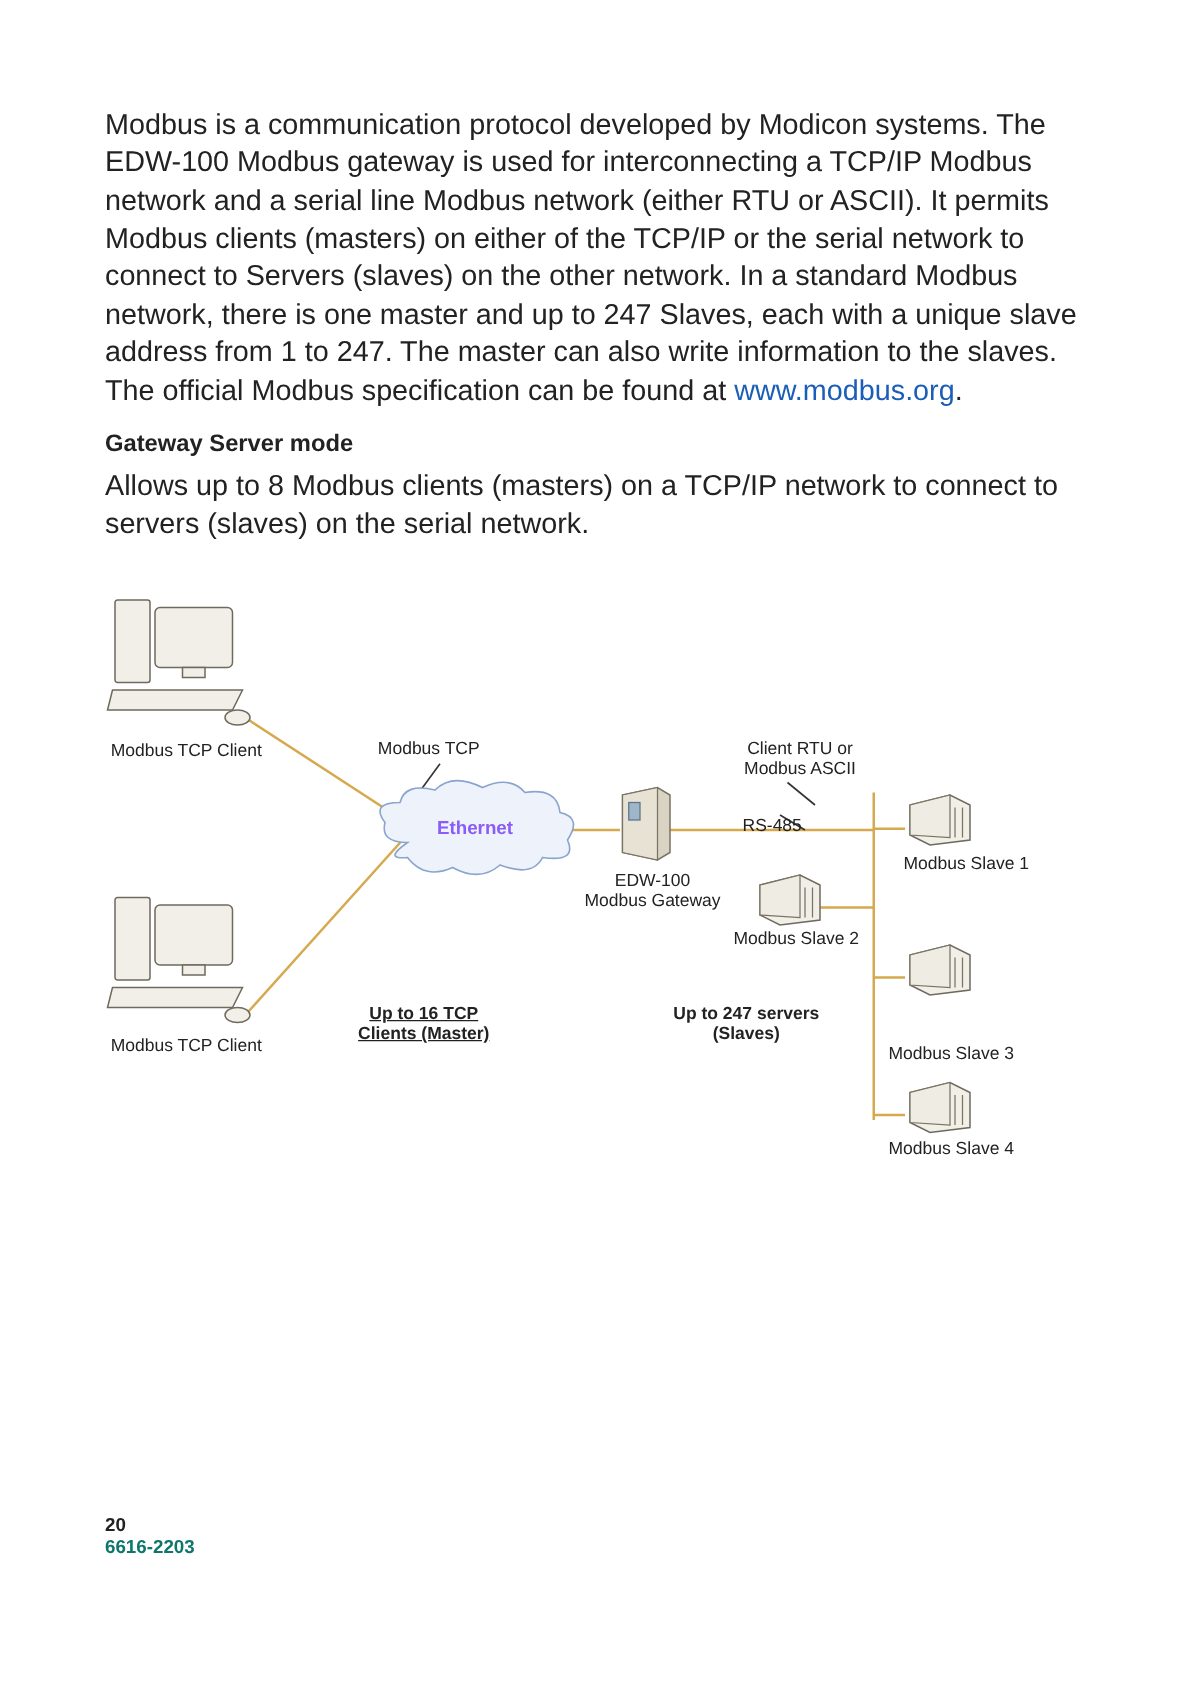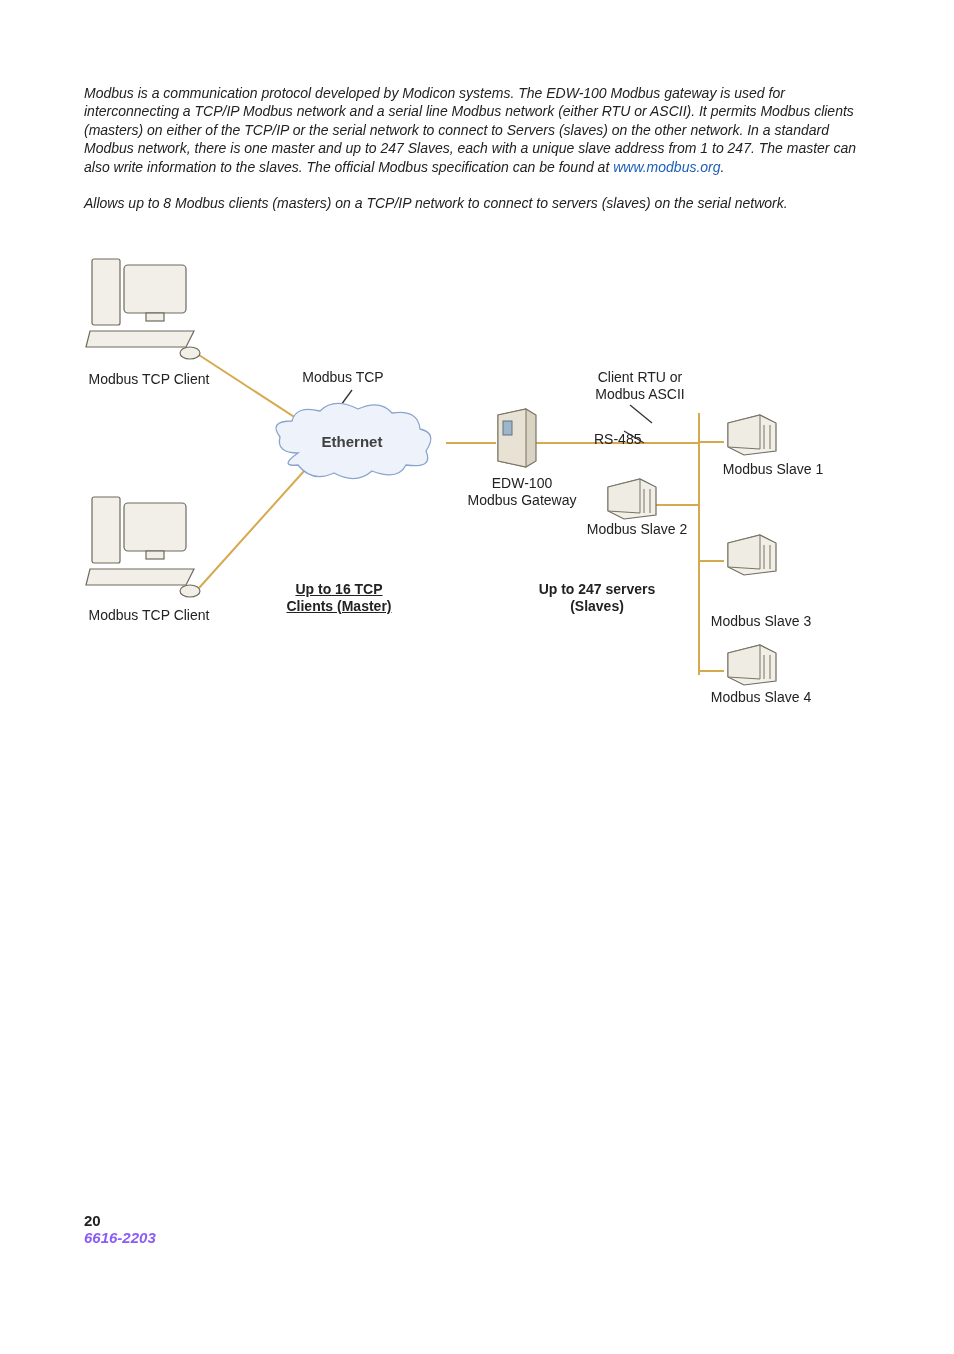--- a/index.html
+++ b/index.html
@@ -14,25 +14,24 @@
   .page{
     padding:84px 84px 0 84px;
   }
   h2.section{
     font-size:22px;
     font-weight:bold;
     margin:0 0 14px 0;
     color:#222;
   }
   p.body{
-    font-size:14px;
+    font-size:23px;
     line-height:1.32;
     margin:0 0 18px 0;
     color:#222;
-    font-style:italic;
   }
   a.link{color:#1a5eb8;text-decoration:none;}
   h3.sub{
     font-size:19px;
     font-weight:bold;
     margin:6px 0 6px 0;
   }
   .diagram{
     position:relative;
     margin-top:40px;
@@ -42,52 +41,53 @@
     color:#222;
   }
   .lbl{
     position:absolute;
     text-align:center;
     line-height:1.2;
   }
   .bold{font-weight:bold;}
   .cloud{
     position:absolute;
-    left:184px;top:150px;
+    left:212px;top:150px;
     width:168px;height:80px;
-    color:#404040;
+    color:#8b5cf6;
     font-weight:bold;
     font-size:15px;
   }
   .footer{
     position:absolute;
     left:84px;right:84px;
     bottom:108px;
     display:flex;
     justify-content:space-between;
     font-size:15px;
     flex-direction:column;
   }
   .footer .pn{font-weight:bold;color:#222;}
-  .footer .dn{font-style:italic;font-weight:bold;color:#8b5cf6;}
+  .footer .dn{font-weight:bold;color:#0f766e;}
   svg{position:absolute;overflow:visible;}
   .wire{stroke:#d6a94e;stroke-width:2;fill:none;}
   .lead{stroke:#333;stroke-width:1.3;fill:none;}
   .dev{fill:#f1efe8;stroke:#6e6a5d;stroke-width:1.2;}
   .screen{fill:#fff;stroke:#6e6a5d;stroke-width:1;}
 </style>
 </head>
 <body>
 
 <div class="page">
 
   <p class="body">
     <span>Modbus is a communication protocol developed by Modicon systems. The EDW-100 Modbus gateway is used for interconnecting a TCP/IP Modbus network and a serial line Modbus network (either RTU or ASCII). It permits Modbus clients (masters) on either of the TCP/IP or the serial network to connect to Servers (slaves) on the other network. In a standard Modbus network, there is one master and up to 247 Slaves, each with a unique slave address from 1 to 247. The master can also write information to the slaves. The official Modbus specification can be found at </span><a class="link">www.modbus.org</a><span>.</span>
   </p>
 
+  <h3 class="sub">Gateway Server mode</h3>
 
   <p class="body">Allows up to 8 Modbus clients (masters) on a TCP/IP network to connect to servers (slaves) on the serial network.</p>
 
   <div class="diagram">
 
     <svg width="786" height="520" style="left:0;top:0;">
 
       <line class="wire" x1="115" y1="102" x2="238" y2="182"></line>
       <line class="wire" x1="115" y1="335" x2="238" y2="198"></line>
       <line class="wire" x1="362" y1="190" x2="412" y2="190"></line>

